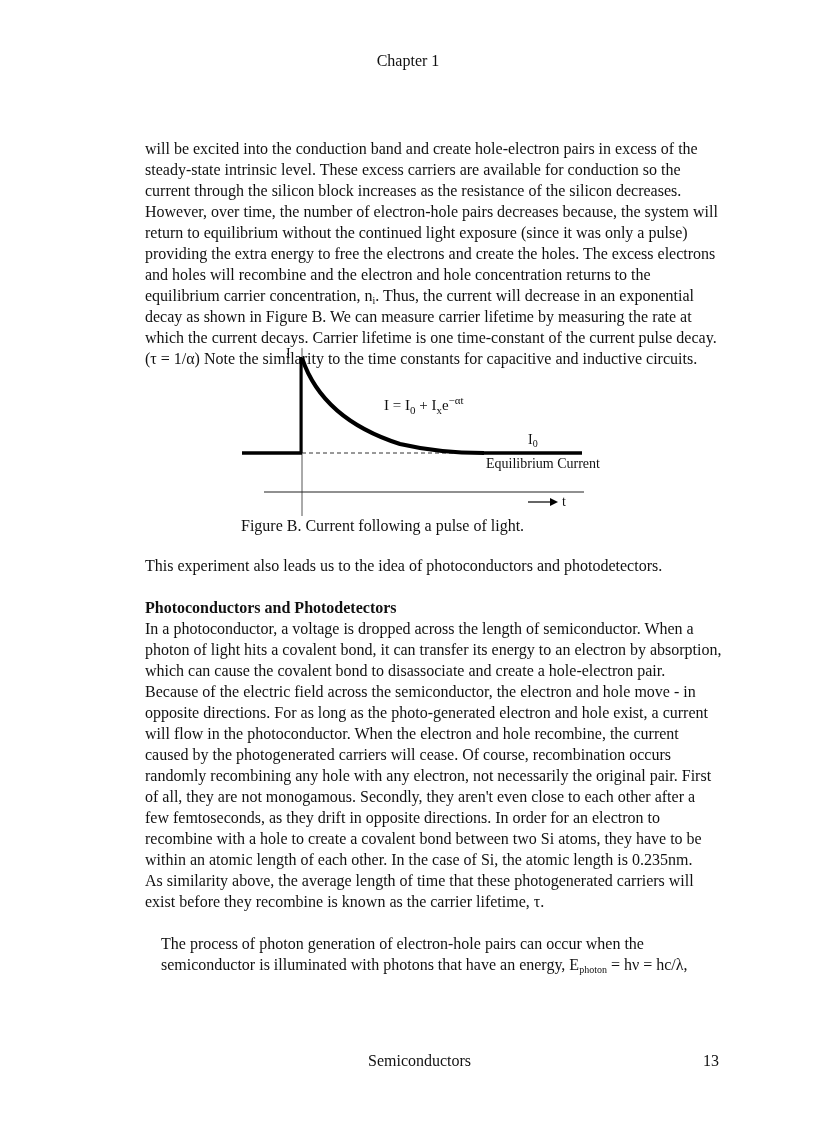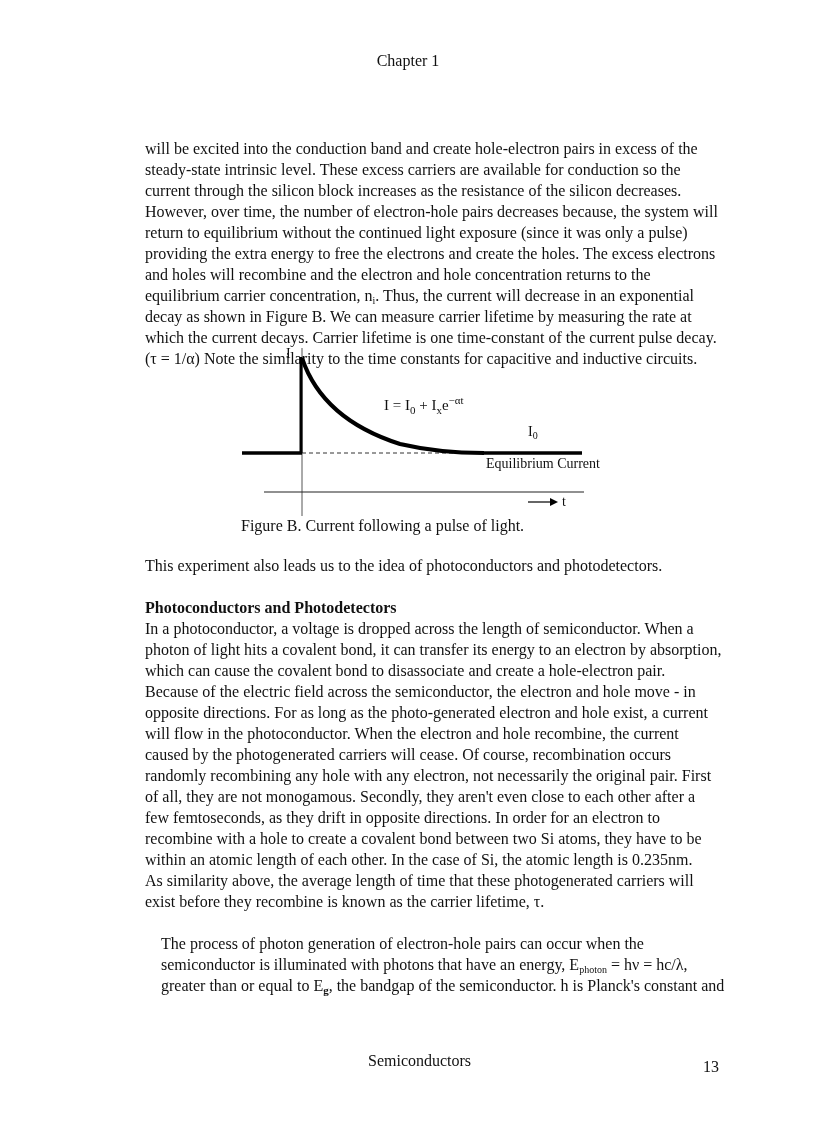--- a/index.html
+++ b/index.html
@@ -13,21 +13,21 @@
   sub.small { font-size: 10px; vertical-align: -3px; line-height: 0; }
   sub.bold { font-weight: bold; font-size: 11px; vertical-align: -3px; line-height: 0; }
   .figure { position: absolute; left: 230px; top: 340px; width: 380px; height: 180px; }
   .figure svg { position: absolute; left: 0; top: 0; }
   .fig-text { position: absolute; font-family: "Liberation Serif", serif; font-size: 14px; color: #111; white-space: nowrap; }
   .fig-eq { font-size: 15px; }
   .fig-eq sub { font-size: 11px; vertical-align: -4px; line-height: 0; }
   .fig-eq sup { font-size: 11px; vertical-align: 6px; line-height: 0; }
   .caption { position: absolute; left: 241px; top: 515px; font-size: 16px; line-height: 21px; white-space: nowrap; }
   .footer-title { position: absolute; top: 1050px; left: 368px; font-size: 16px; line-height: 21px; }
-  .footer-page { position: absolute; top: 1050px; left: 703px; font-size: 16px; line-height: 21px; margin-top: 6px; }
+  .footer-page { position: absolute; top: 1050px; left: 703px; font-size: 16px; line-height: 21px; }
 </style>
 </head>
 <body>
 
 <div class="header">
   <span>Chapter 1</span>
 </div>
 
 <div class="block" style="top:102px;margin-top:36px;">
   <span class="line">will be excited into the conduction band and create hole-electron pairs in excess of the</span>
@@ -59,21 +59,21 @@
     <path d="M72,18 C86,60 120,88 170,104 C200,111 225,113 254,113" fill="none" stroke="#000" stroke-width="4"></path>
 
     <line x1="254" y1="113" x2="352" y2="113" stroke="#000" stroke-width="3.5"></line>
 
     <line x1="298" y1="162" x2="320" y2="162" stroke="#000" stroke-width="1.2"></line>
     <polygon points="320,158 328,162 320,166" fill="#000"></polygon>
   </svg>
   <span class="fig-text" style="left:56px; top:6px;">I</span>
   <span class="fig-text" style="left:332px; top:154px;">t</span>
   <span class="fig-text fig-eq" style="left:154px; top:57px;text-align:center;"><span>I = I</span><sub>0</sub><span> + I</span><sub>x</sub><span>e</span><sup>−αt</sup></span>
-  <span class="fig-text" style="left:298px; top:84px;font-family:Liberation Serif, serif;"><span>I</span><sub style="font-size:10px; vertical-align:-3px; line-height:0;">0</sub></span>
+  <span class="fig-text" style="left:298px; top:92px;font-family:Liberation Serif, serif;"><span>I</span><sub style="font-size:10px; vertical-align:-3px; line-height:0;">0</sub></span>
   <span class="fig-text" style="left:256px; top:116px; font-size:14px;">Equilibrium Current</span>
 </div>
 
 <div class="caption">Figure B.  Current following a pulse of light.</div>
 
 <div class="block" style="top:555px;">
   <span class="line">This experiment also leads us to the idea of photoconductors and photodetectors.</span>
 </div>
 
 <div class="block" style="top:597px;">
@@ -90,17 +90,16 @@
   <span class="line">few femtoseconds, as they drift in opposite directions.  In order for an electron to</span>
   <span class="line">recombine with a hole to create a covalent bond between two Si atoms, they have to be</span>
   <span class="line">within an atomic length of each other.  In the case of Si, the atomic length is 0.235nm.</span>
   <span class="line">As similarity above, the average length of time that these photogenerated carriers will</span>
   <span class="line">exist before they recombine is known as the carrier lifetime, τ.</span>
 </div>
 
 <div class="block" style="top:933px;margin-left:16px;">
   <span class="line">The process of photon generation of electron-hole pairs can occur when the</span>
   <span class="line"><span>semiconductor is illuminated with photons that have an energy, E</span><sub class="small">photon</sub><span> = hν = hc/λ,</span></span>
-  <span class="line"><span>greater than or equal to E</span><sub class="bold">g</sub><span>, the bandgap of the semiconductor.  h is Planck's constant and</span></span>
 </div>
 
 <div class="footer-title">Semiconductors</div>
 <div class="footer-page">13</div>
 
 </body></html>

